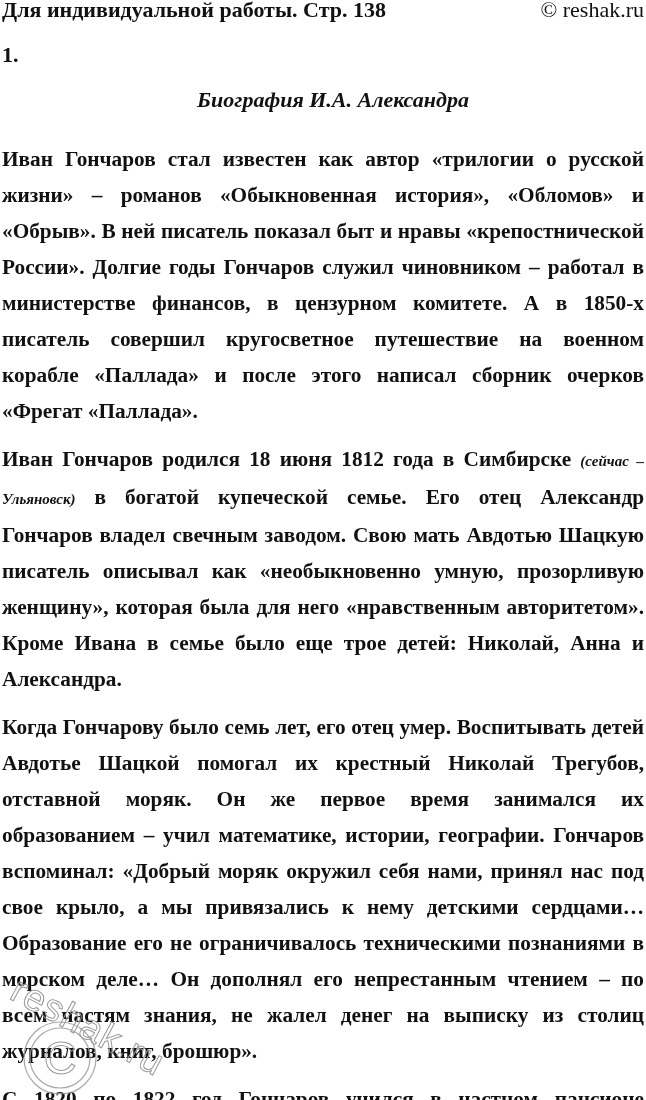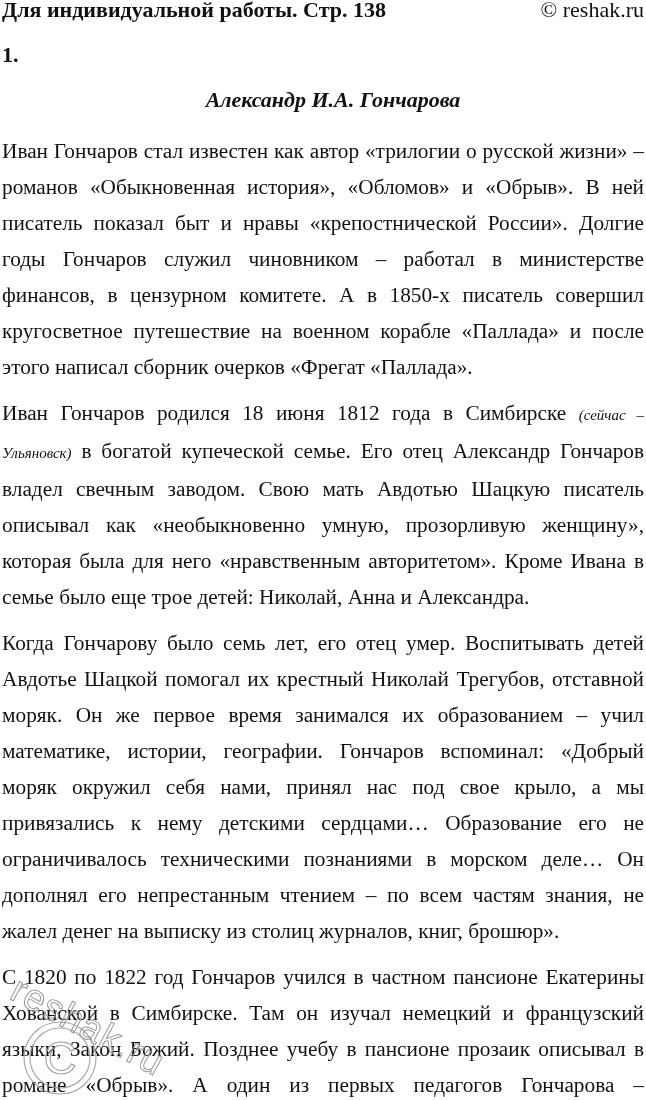--- a/index.html
+++ b/index.html
@@ -53,23 +53,24 @@
     }
     .content {
       position: absolute;
       top: 129px;
       left: 2px;
       width: 642px;
       font-size: 21.3px;
       line-height: 36px;
     }
     .para {
-      margin: 4px 0 10px 0;
+      margin: 12px 0 10px 0;
       text-align: justify;
       text-align-last: left;
+      font-weight: bold;
     }
     .aside {
       font-style: italic;
       font-size: 15px;
     }
     .watermark {
       position: absolute;
       left: 8px;
       top: 970px;
       width: 160px;
@@ -80,21 +81,21 @@
 </head>
 <body>
 
 <div class="header">
   <span class="header-title">Для индивидуальной работы. Стр. 138</span>
   <span class="header-site">© reshak.ru</span>
 </div>
 
 <div class="task-number">1.</div>
 
-<div class="doc-title">Александр И.А. Гончарова</div>
+<div class="doc-title">Биография И.А. Александра</div>
 
 <div class="content">
   <p class="para">Иван Гончаров стал известен как автор «трилогии о русской жизни» – романов «Обыкновенная история», «Обломов» и «Обрыв». В ней писатель показал быт и нравы «крепостнической России». Долгие годы Гончаров служил чиновником – работал в министерстве финансов, в цензурном комитете. А в 1850-х писатель совершил кругосветное путешествие на военном корабле «Паллада» и после этого написал сборник очерков «Фрегат «Паллада».</p>
   <p class="para"><span>Иван Гончаров родился 18 июня 1812 года в Симбирске </span><span class="aside">(сейчас – Ульяновск)</span><span> в богатой купеческой семье. Его отец Александр Гончаров владел свечным заводом. Свою мать Авдотью Шацкую писатель описывал как «необыкновенно умную, прозорливую женщину», которая была для него «нравственным авторитетом». Кроме Ивана в семье было еще трое детей: Николай, Анна и Александра.</span></p>
   <p class="para">Когда Гончарову было семь лет, его отец умер. Воспитывать детей Авдотье Шацкой помогал их крестный Николай Трегубов, отставной моряк. Он же первое время занимался их образованием – учил математике, истории, географии. Гончаров вспоминал: «Добрый моряк окружил себя нами, принял нас под свое крыло, а мы привязались к нему детскими сердцами… Образование его не ограничивалось техническими познаниями в морском деле… Он дополнял его непрестанным чтением – по всем частям знания, не жалел денег на выписку из столиц журналов, книг, брошюр».</p>
   <p class="para">С 1820 по 1822 год Гончаров учился в частном пансионе Екатерины Хованской в Симбирске. Там он изучал немецкий и французский языки, Закон Божий. Позднее учебу в пансионе прозаик описывал в романе «Обрыв». А один из первых педагогов Гончарова – протоиерей</p>
 </div>
 
 <svg class="watermark" viewBox="0 0 160 140" xmlns="http://www.w3.org/2000/svg">
   <g fill="none" stroke="#9a9a9a" stroke-width="1.2" opacity="0.85">

